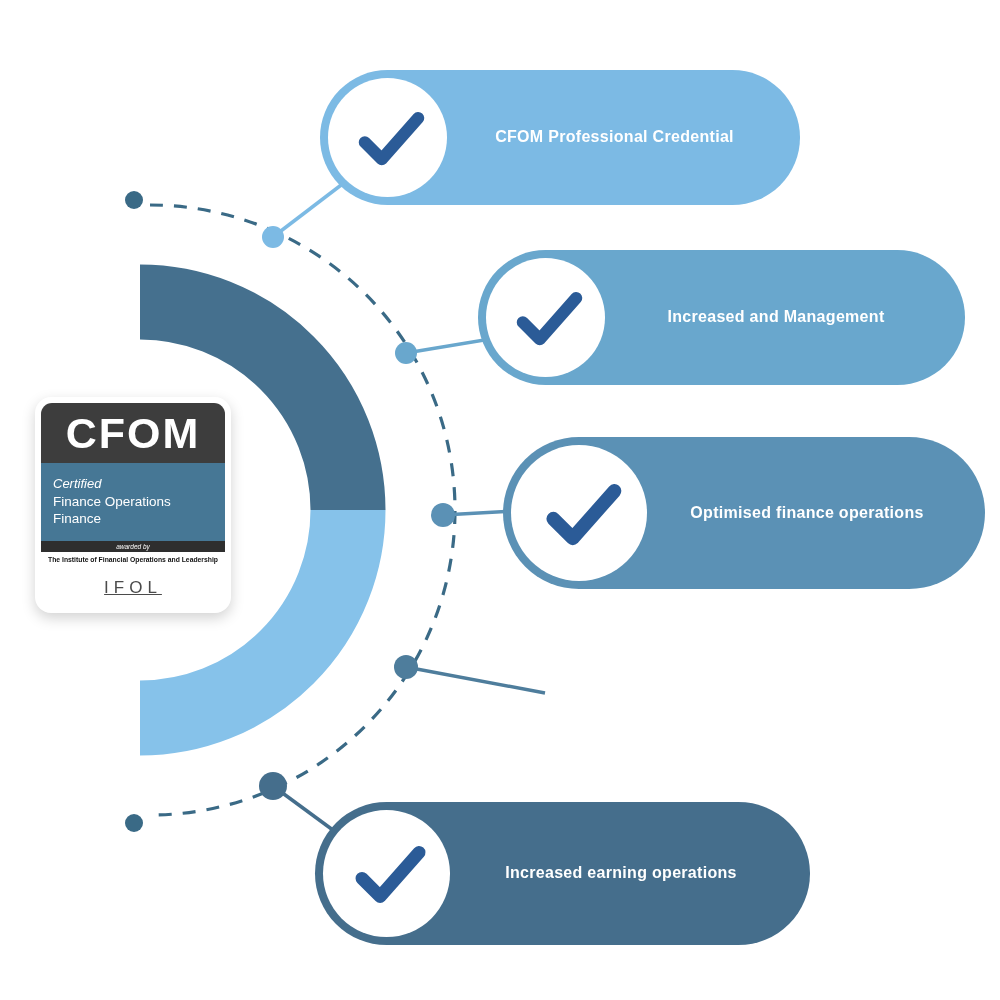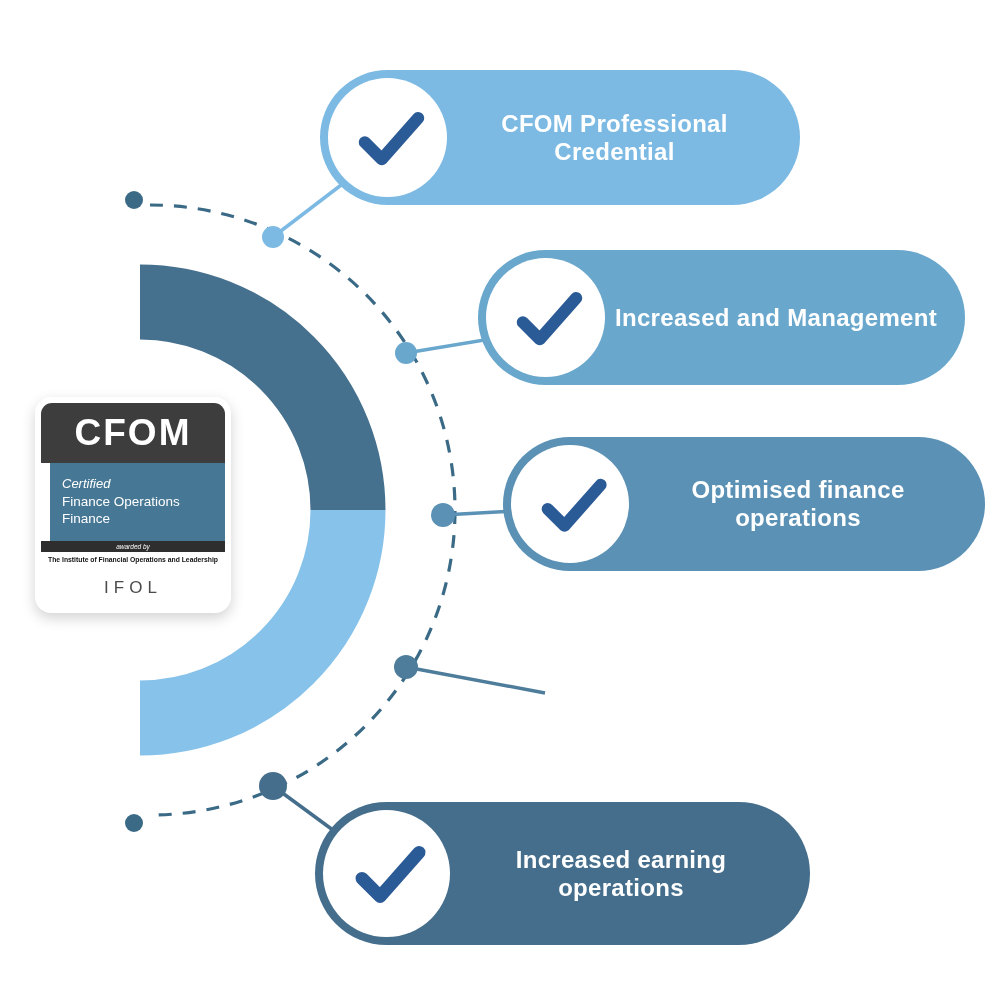--- a/index.html
+++ b/index.html
@@ -8,46 +8,46 @@
   
   #diagram-svg{position:absolute;left:0;top:0;width:1000px;height:1000px;z-index:1;}
   .arc-seg{fill:none;stroke-width:75;stroke-linecap:butt;}
   .dashed{fill:none;stroke:var(--dashed);stroke-width:3.2;stroke-dasharray:13 11;}
   .conn{stroke-width:3.5;}
 
   
   .pill{position:absolute;z-index:2;border-radius:999px;display:flex;align-items:center;}
   .p1{left:320px;top:70px;width:480px;height:135px;}
   .p2{left:478px;top:250px;width:487px;height:135px;}
-  .p3{left:503px;top:437px;width:482px;height:134px;}
+  .p3{left:503px;top:437px;width:482px;height:152px;}
   .p4{left:478px;top:622px;width:462px;height:135px;}
   .p5{left:315px;top:802px;width:495px;height:143px;}
   .check-circle{height:calc(100% - 16px);aspect-ratio:1/1;margin-left:8px;background:#fff;border-radius:50%;
     display:flex;align-items:center;justify-content:center;flex:0 0 auto;}
   .check{width:68%;height:68%;overflow:visible;}
   .check path{fill:none;stroke-width:15;stroke-linecap:round;stroke-linejoin:round;}
-  .pill-label{flex:1;text-align:center;color:#fff;font-size:24px;font-weight:700;letter-spacing:.3px;
+  .pill-label{flex:1;text-align:center;color:#fff;font-size:16px;font-weight:700;letter-spacing:.3px;
     padding:0 28px 0 10px;line-height:1.15;}
 
   
   .badge{position:absolute;left:35px;top:397px;width:196px;height:216px;z-index:3;background:#fff;
     border-radius:16px;box-shadow:0 5px 14px rgba(0,0,0,.18);padding:6px;box-sizing:border-box;
     display:flex;flex-direction:column;}
   .badge-header{background:var(--badge-header);border-radius:11px 11px 0 0;height:60px;flex:0 0 auto;
-    display:flex;align-items:center;justify-content:center;color:#fff;font-size:37px;font-weight:600;letter-spacing:2px;}
+    display:flex;align-items:center;justify-content:center;color:#fff;font-size:43px;font-weight:600;letter-spacing:2px;}
   .badge-body{background:var(--badge-body);height:78px;flex:0 0 auto;color:#fff;
-    display:flex;flex-direction:column;justify-content:center;padding-left:12px;box-sizing:border-box;margin-left:9px;}
+    display:flex;flex-direction:column;justify-content:center;padding-left:12px;box-sizing:border-box;}
   .badge-certified{font-style:italic;font-size:13px;margin-bottom:3px;}
   .badge-line{font-weight:400;font-size:13.5px;line-height:1.25;}
   .badge-strip{background:var(--badge-strip);color:#fff;font-size:6.5px;font-style:italic;
     text-align:center;padding:2px 0;flex:0 0 auto;}
   .badge-institute{color:#111;font-size:6.8px;font-weight:800;text-align:center;white-space:nowrap;
     padding:4px 0 2px 0;flex:0 0 auto;overflow:hidden;}
   .badge-org{color:#4b4b4b;font-size:17px;font-weight:500;letter-spacing:5px;text-align:center;
-    padding-top:3px;flex:1;display:flex;align-items:center;justify-content:center;}
+    padding-top:3px;flex:1;display:flex;align-items:center;justify-content:center;text-decoration:underline;}
 </style>
 </head>
 <body>
 
 <div id="canvas">
 
   <svg id="diagram-svg" viewBox="0 0 1000 1000">
 
     <path class="dashed" d="M150 205 A305 305 0 0 1 150 815"></path>
 

